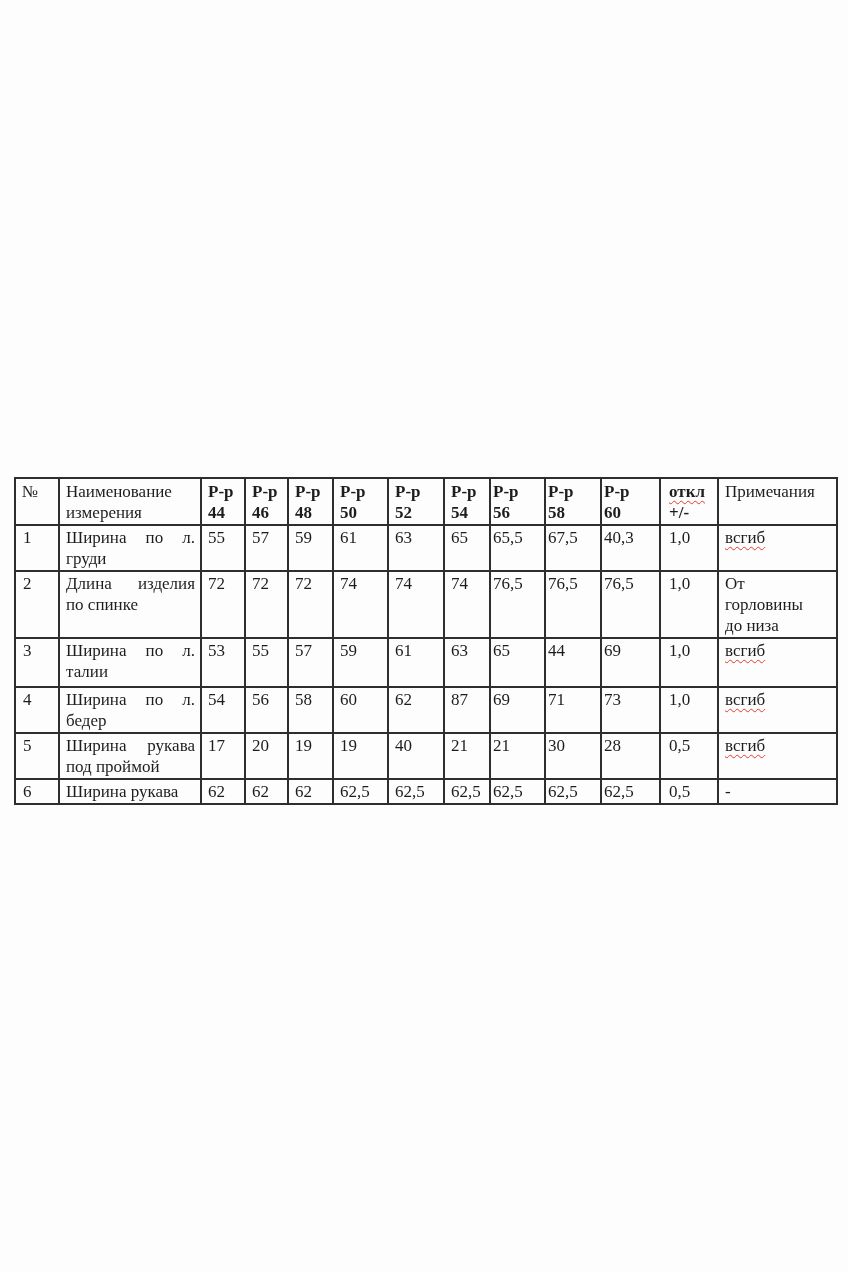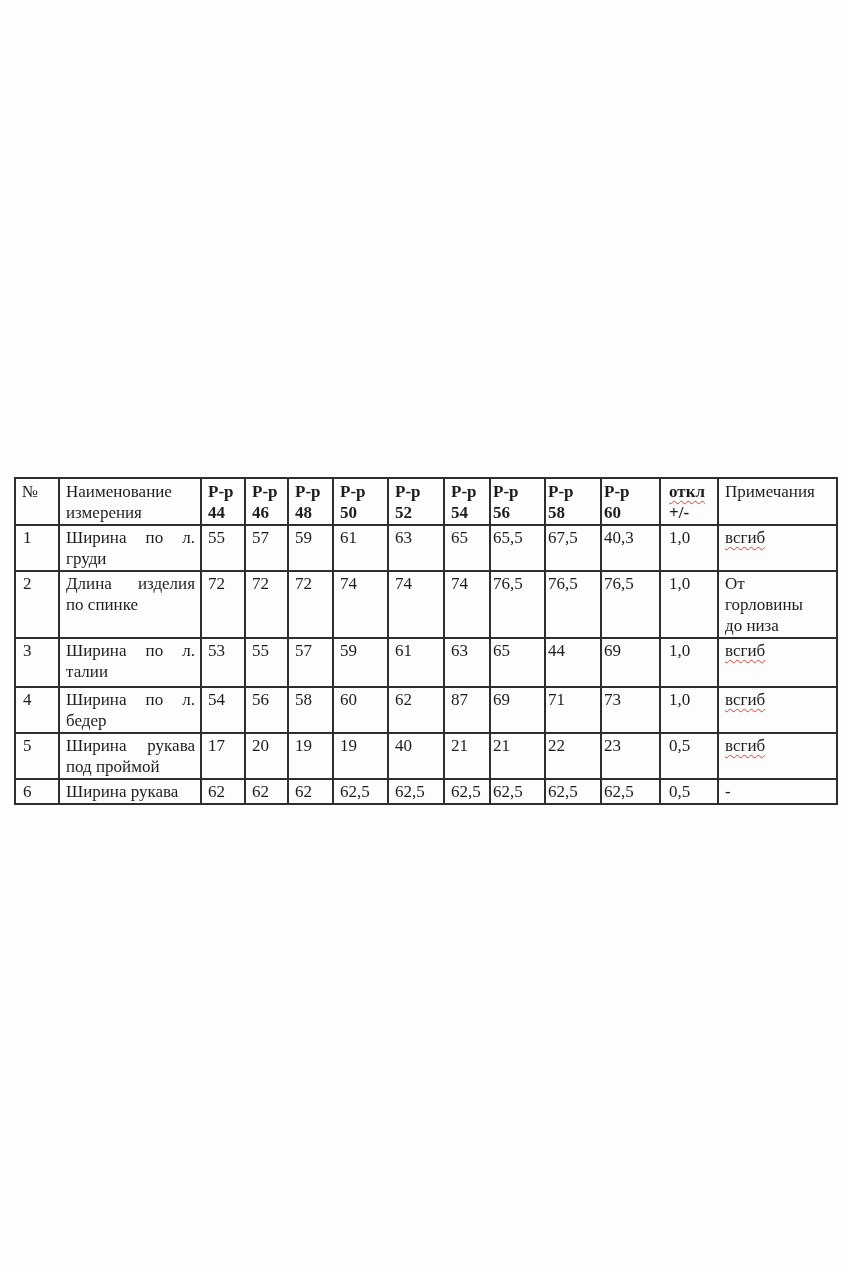--- a/index.html
+++ b/index.html
@@ -187,22 +187,22 @@
   <tr style="height:45px">
     <td class="num-cell">5</td>
     <td class="name-cell">Ширина рукава под проймой</td>
     <td>17</td>
     <td>20</td>
     <td>19</td>
     <td>19</td>
     <td>40</td>
     <td>21</td>
     <td>21</td>
-    <td>22</td>
-    <td>23</td>
+    <td>30</td>
+    <td>28</td>
     <td>0,5</td>
     <td class="note-cell"><span class="misspell">всгиб</span></td>
   </tr>
 
   <tr style="height:22px">
     <td class="num-cell">6</td>
     <td class="name-cell">Ширина рукава</td>
     <td>62</td>
     <td>62</td>
     <td>62</td>

